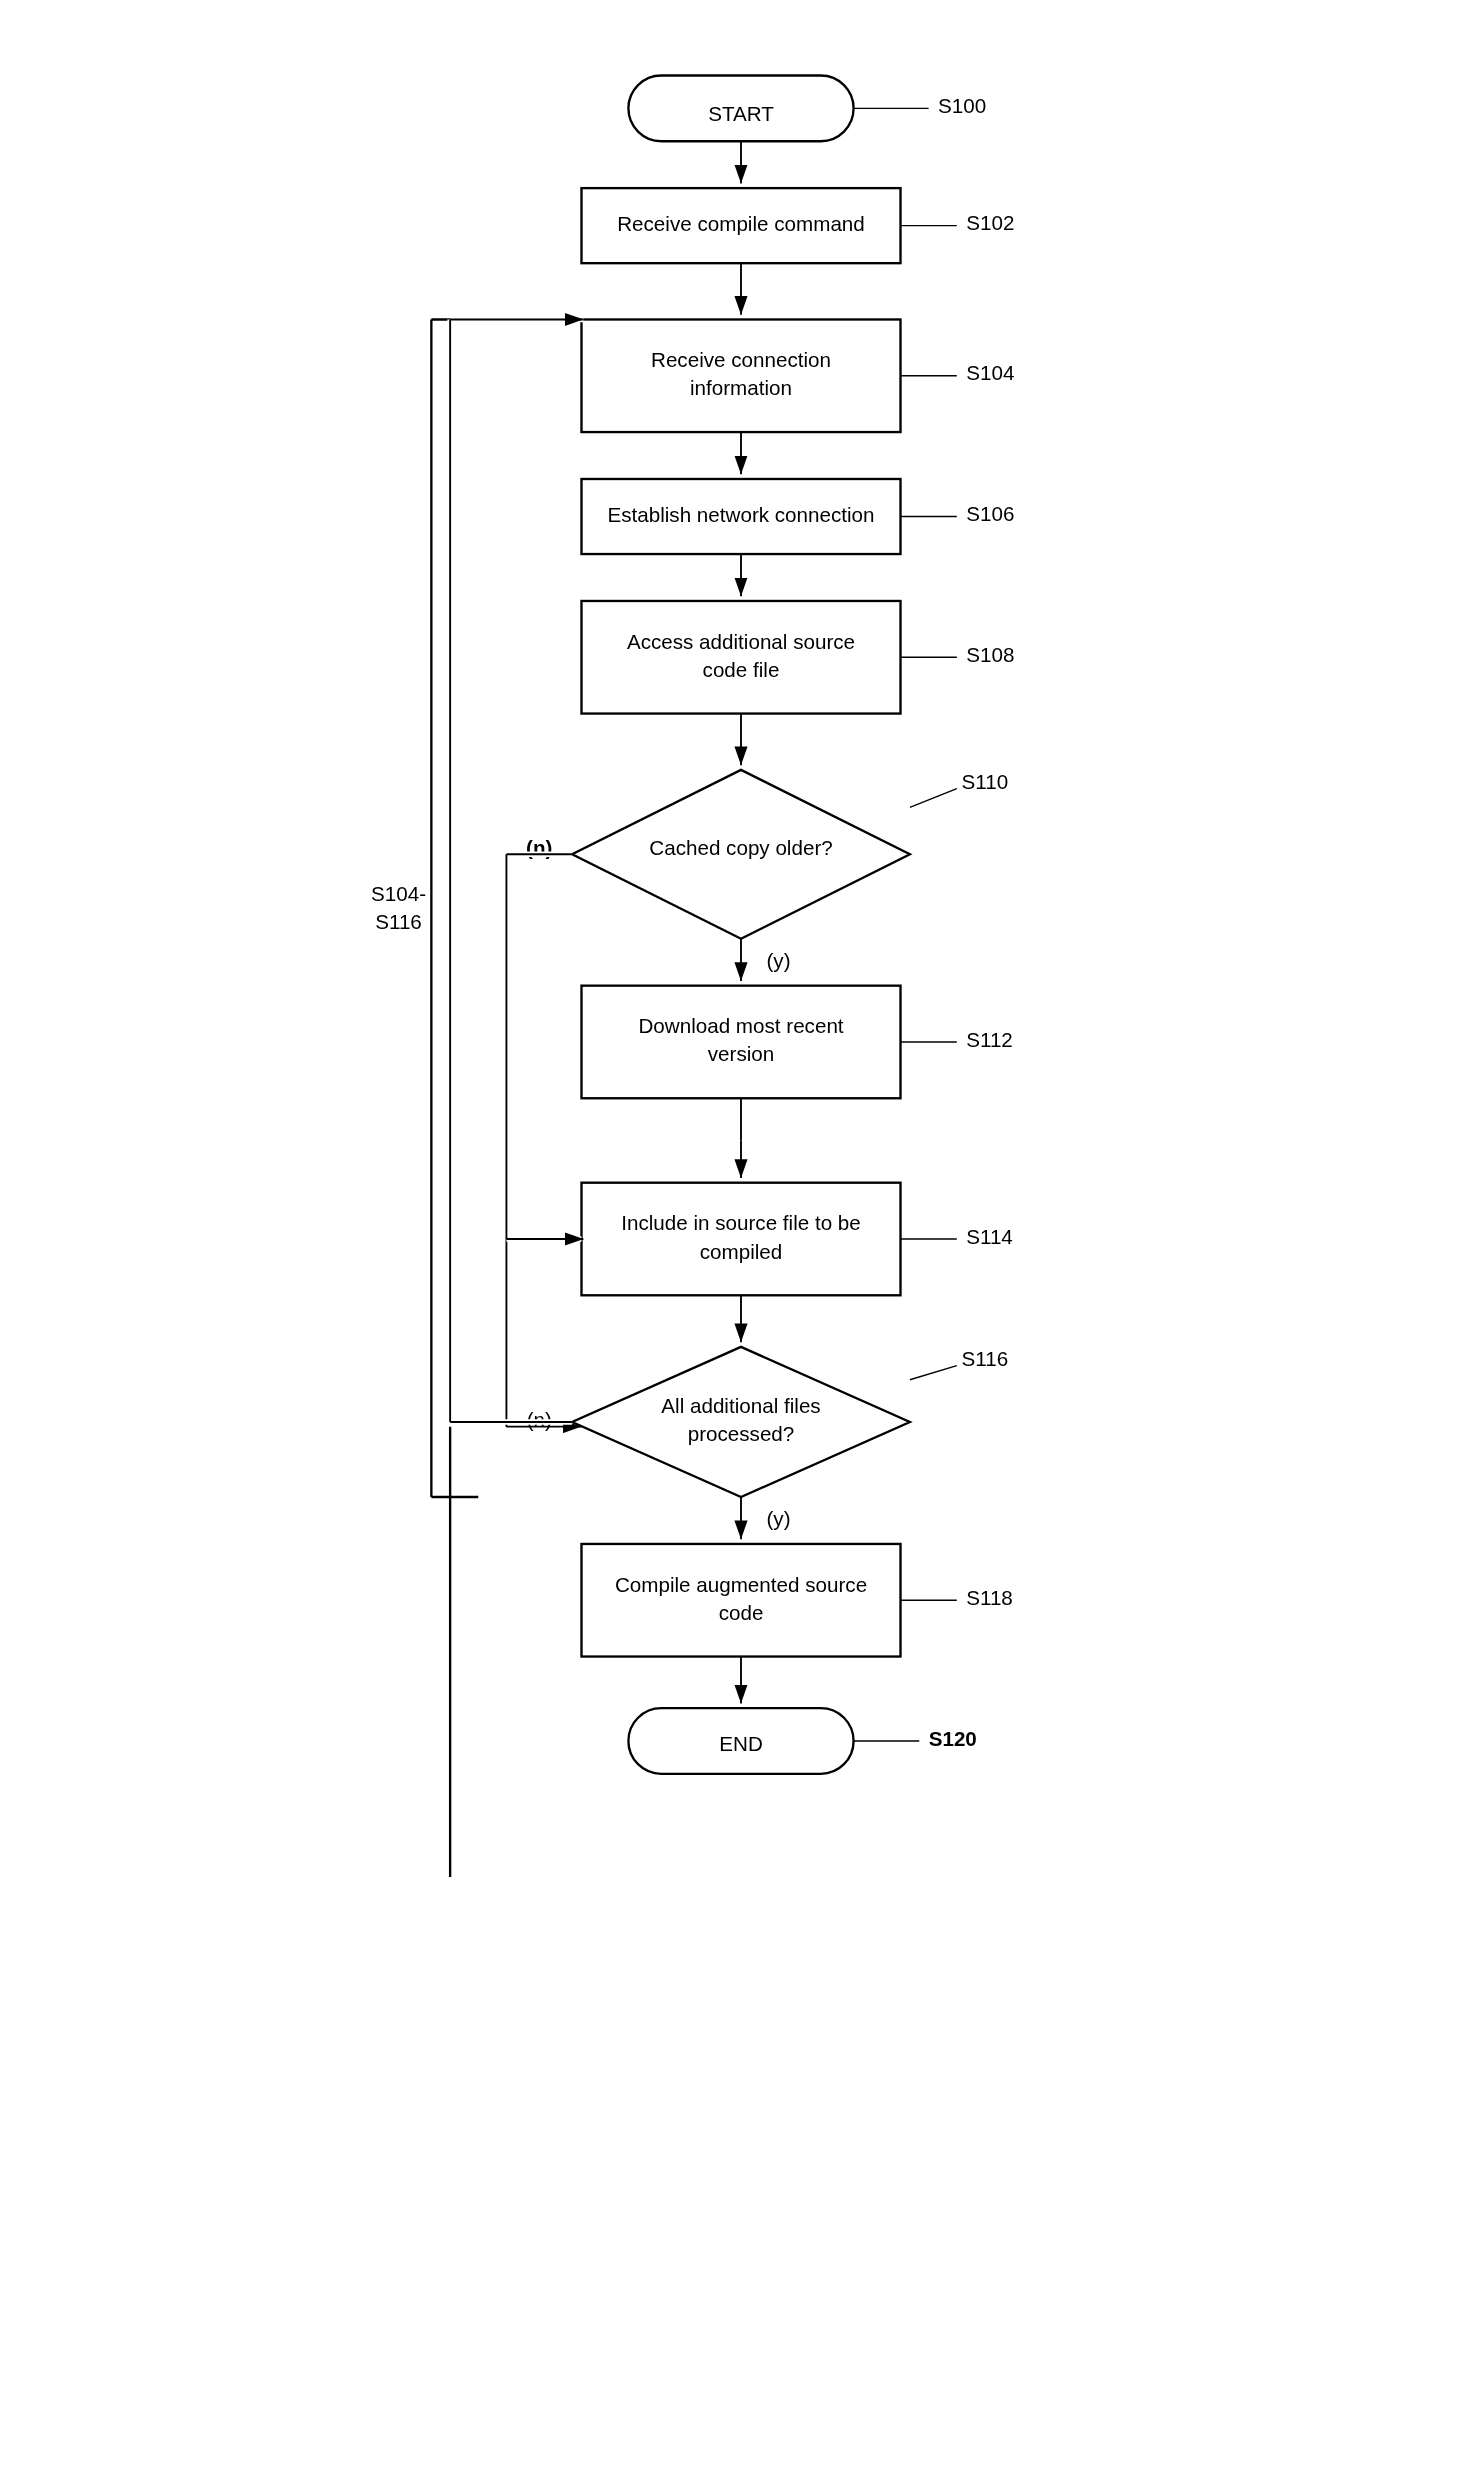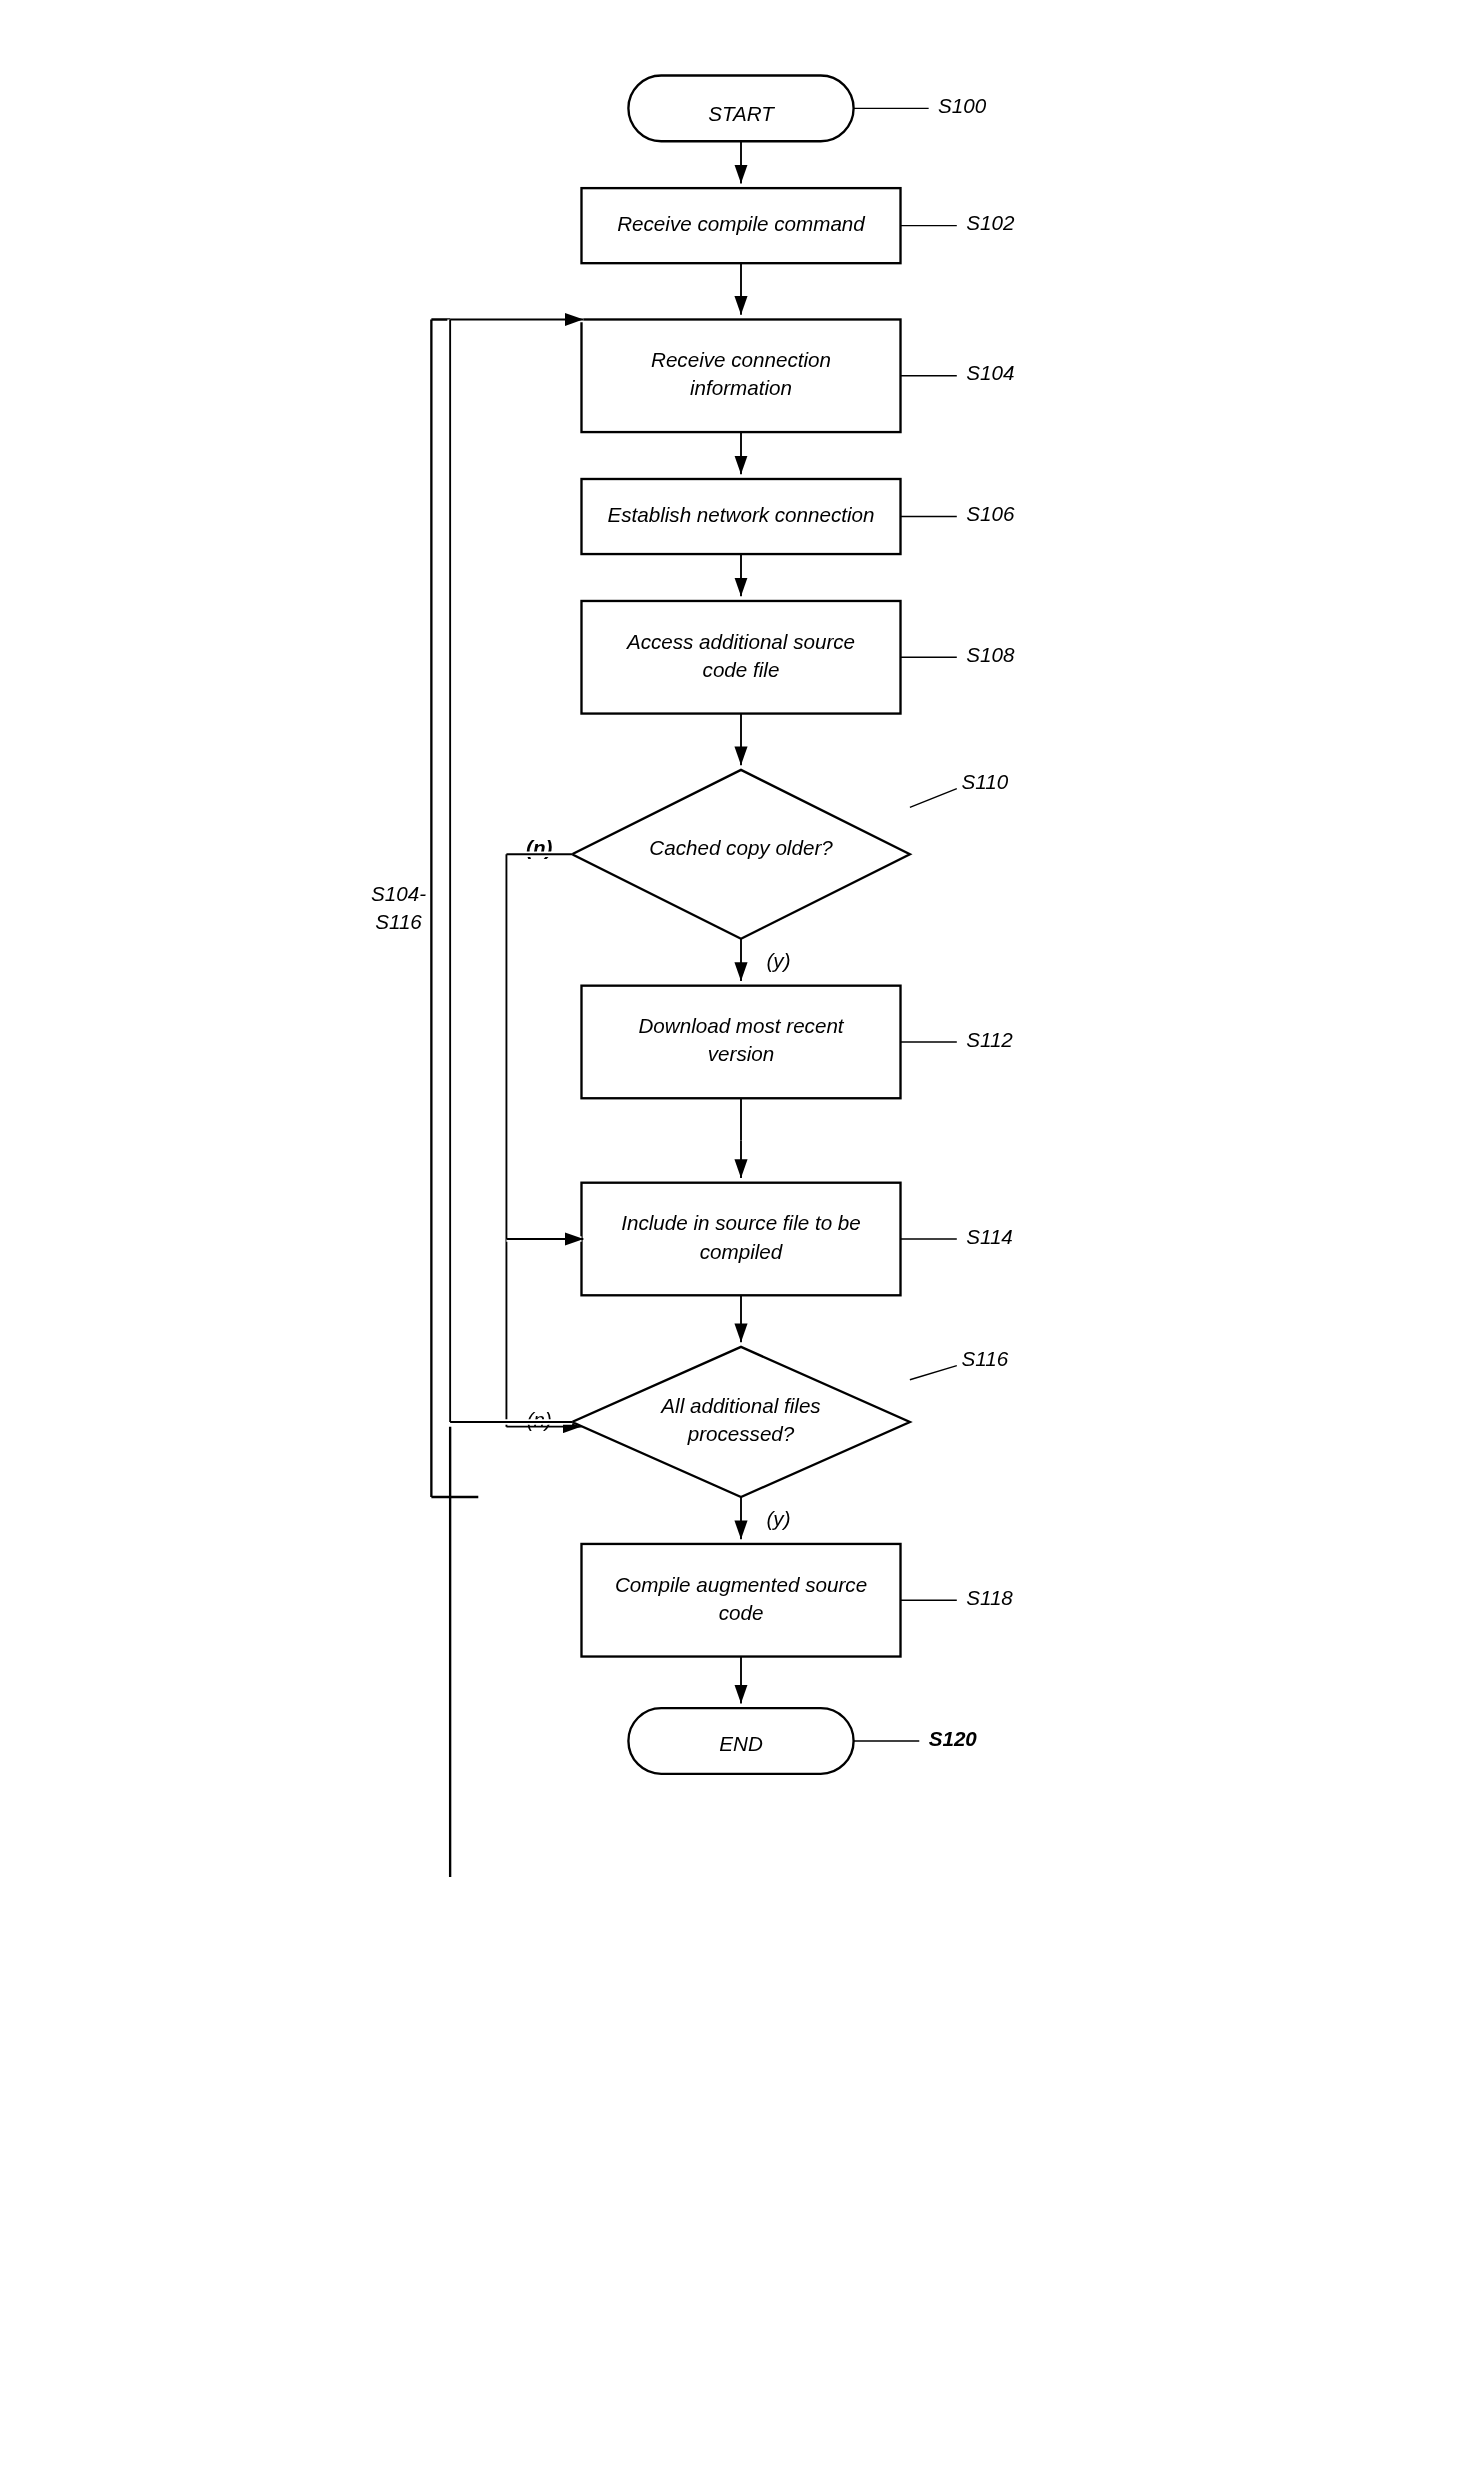--- a/index.html
+++ b/index.html
@@ -9,21 +9,20 @@
       display: flex;
       justify-content: center;
       align-items: flex-start;
       min-height: 2475px;
       padding: 38px 19px;
     }
     .flowchart-container {
       position: relative;
       width: 770px;
       margin: 0 auto;
-      font-style: italic;
     }
     svg {
       display: block;
       width: 770px;
       height: 2402px;
     }
     .node-label {
       font-size: 22px;
       font-family: Arial, sans-serif;
     }

